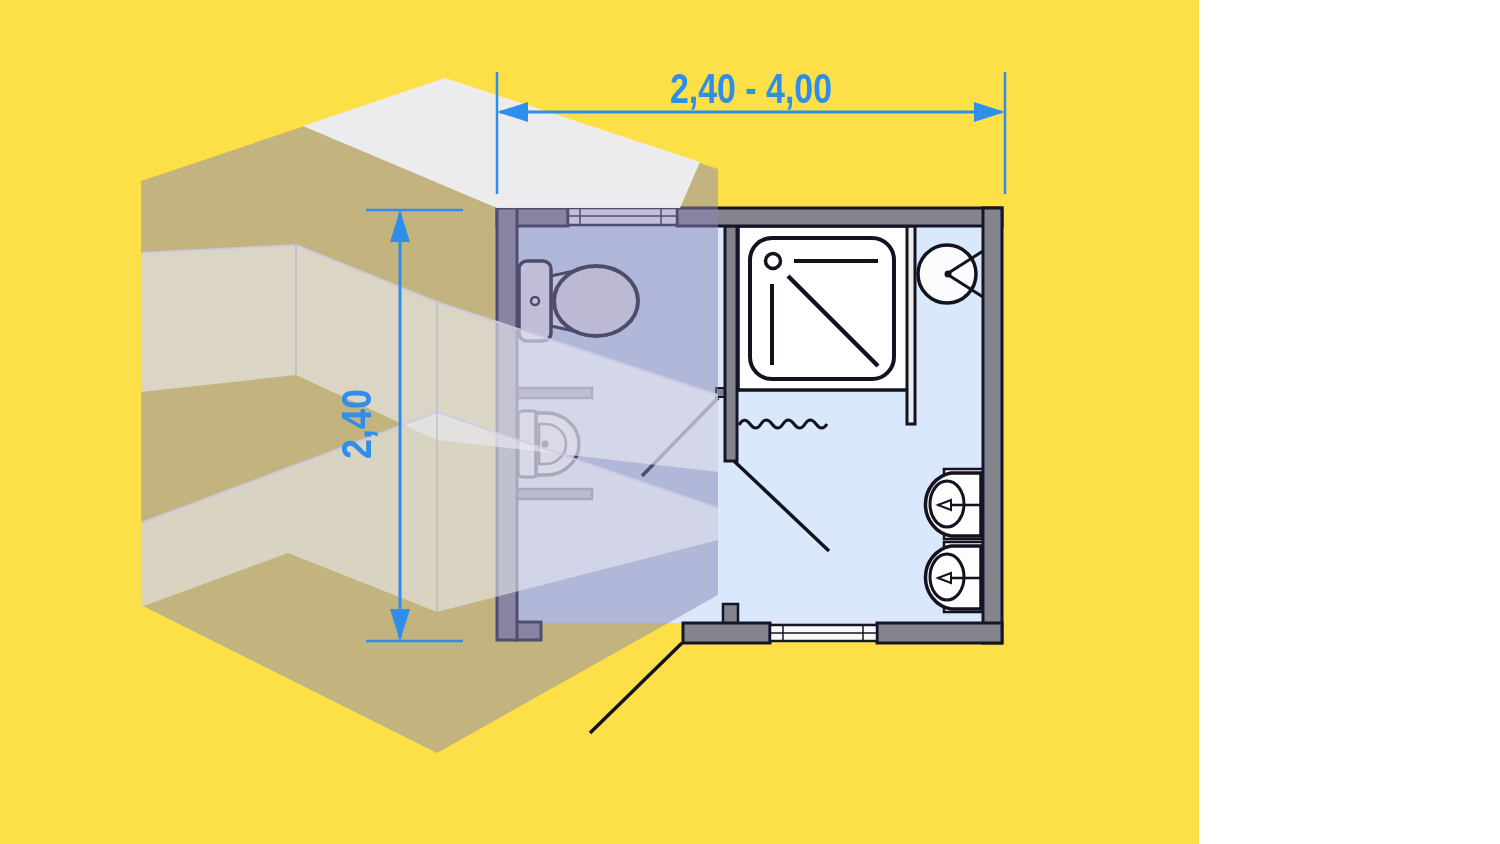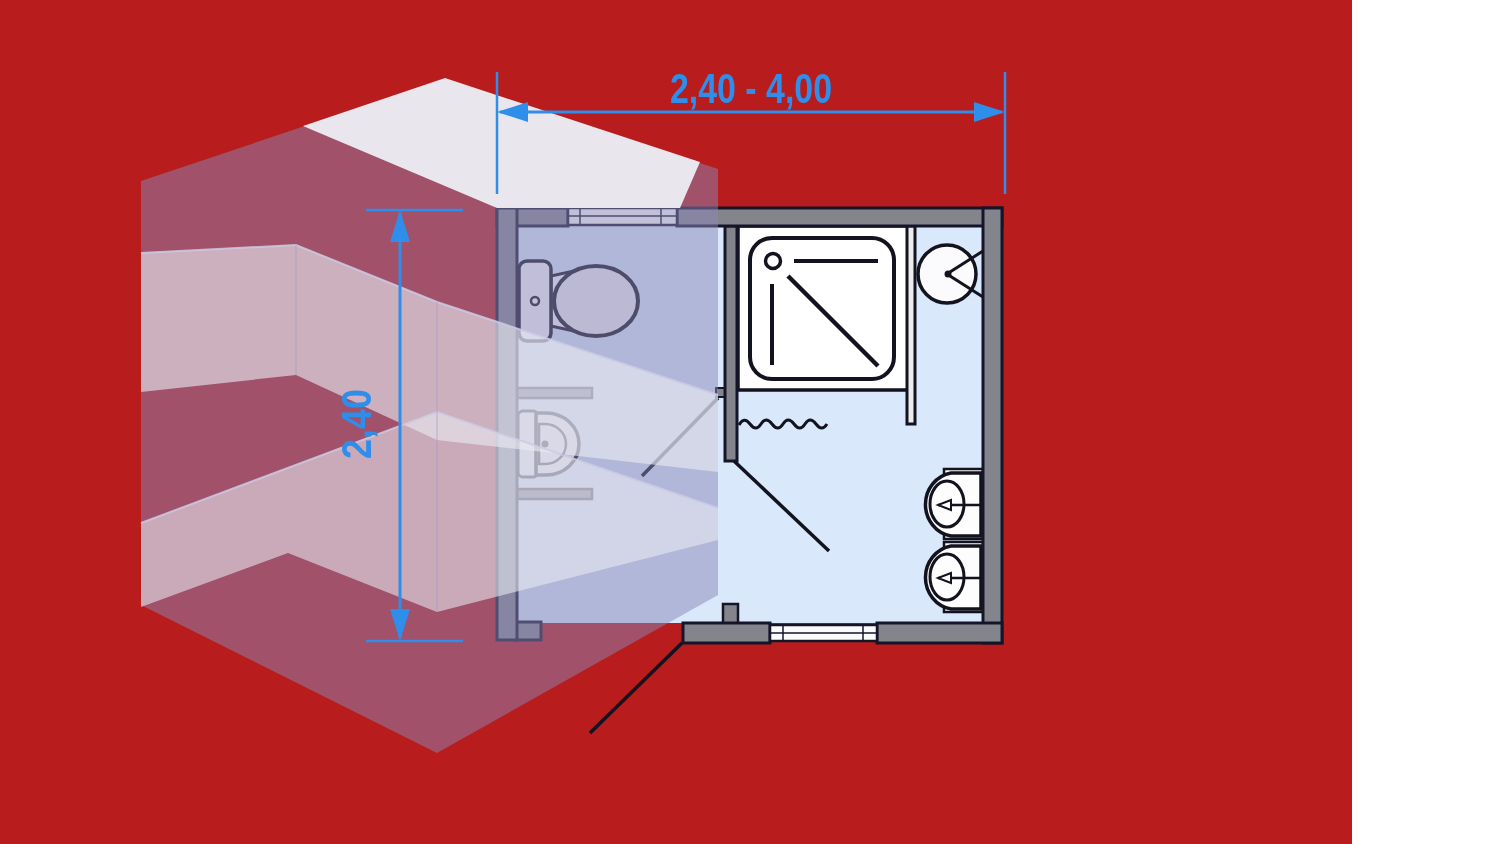--- a/index.html
+++ b/index.html
@@ -1,16 +1,16 @@
 <!DOCTYPE html>
 <html><head>
 <meta charset="utf-8">
 <style>
   html,body{margin:0;padding:0;background:#ffffff;}
-  .stage{position:relative;width:1352px;height:844px;background:#b91c1c;overflow:hidden;
+  .stage{position:relative;width:1199px;height:844px;background:#fde047;overflow:hidden;
          font-family:"Liberation Sans", sans-serif;}
   svg{display:block}
   .dim-text{font-family:"Liberation Sans", sans-serif;font-weight:bold;}
 </style>
 </head>
 <body>
 
 <div class="stage">
 <svg width="1500" height="844" viewBox="0 0 1500 844">
 

